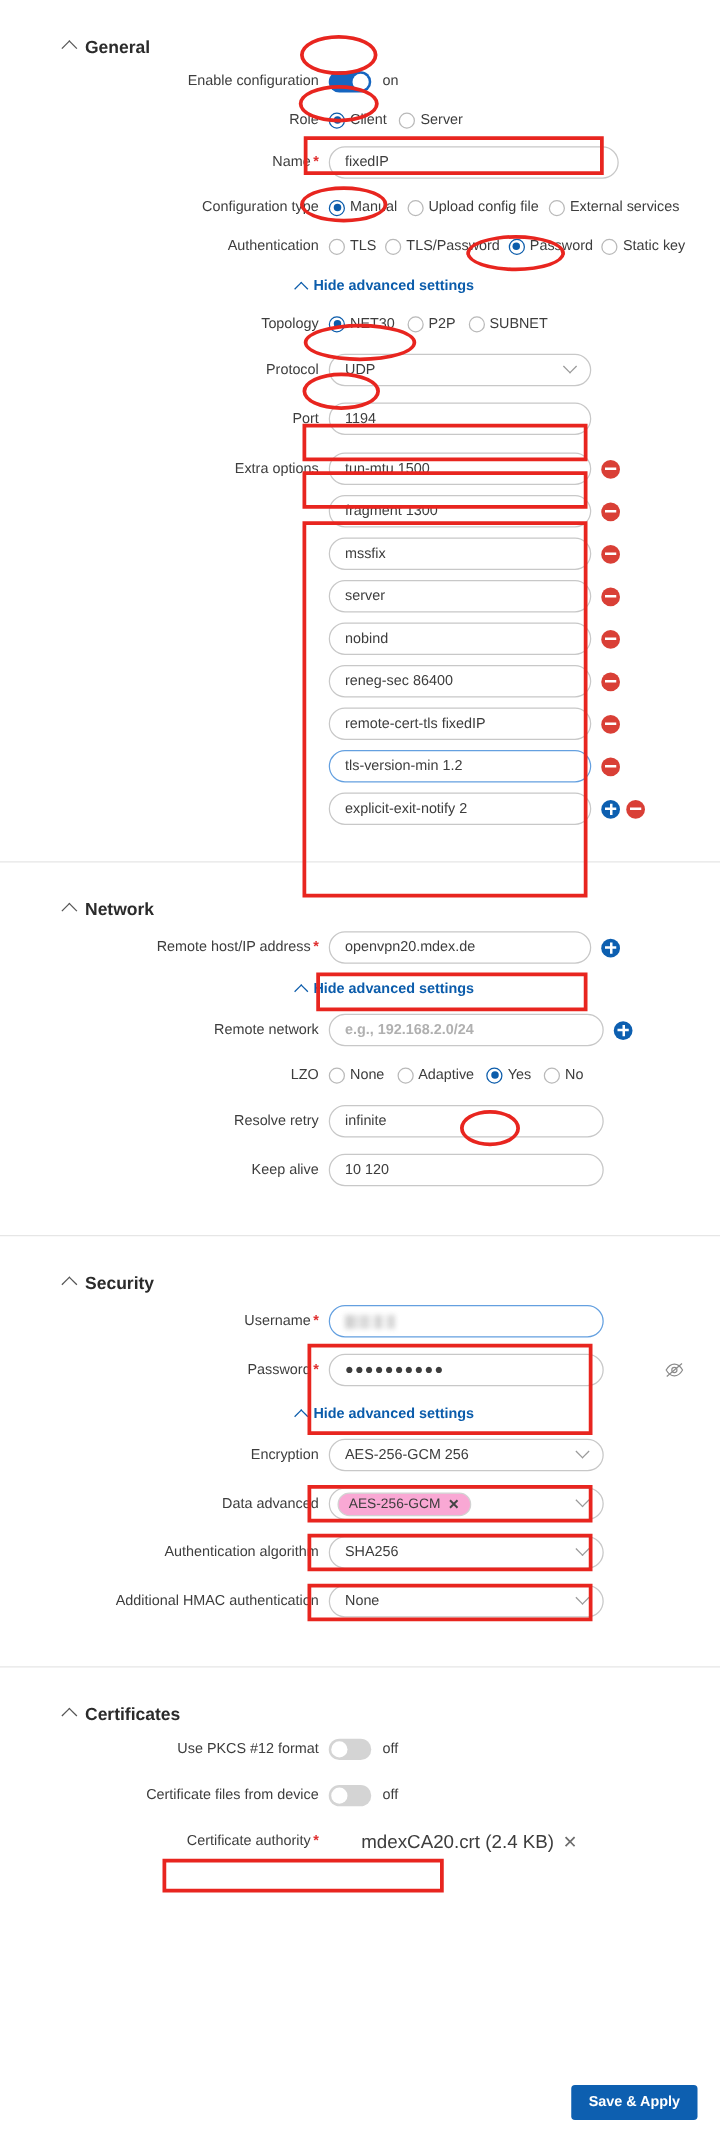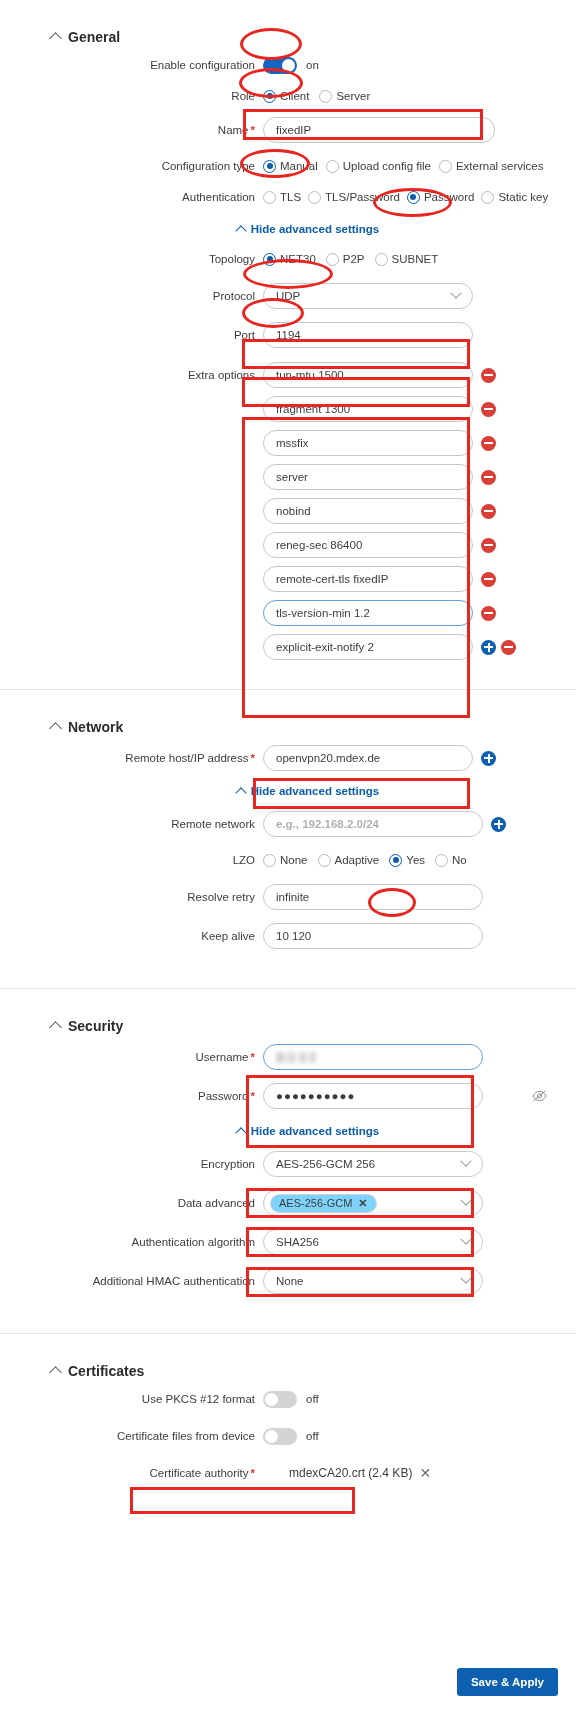--- a/index.html
+++ b/index.html
@@ -83,21 +83,21 @@
     transform: rotate(45deg) translate(-2px,-2px);
   }
 
   
   .chip {
     display: inline-flex;
     align-items: center;
     gap: 6px;
     border: 1px solid #d2d2d2;
     border-radius: 11px;
-    background: #7dd3fc;
+    background: #f9a8d4;
     height: 19px;
     padding: 0 8px;
     font-size: 11px;
     color: #3d3d3d;
   }
   .chip .x { font-size: 11px; font-weight: bold; color: #444; cursor: pointer; }
 
   
   .radios { display: flex; align-items: center; gap: 10px; flex-wrap: nowrap; }
   .radio { display: flex; align-items: center; gap: 4px; font-size: 11.5px; color: #3d3d3d; white-space: nowrap; }
@@ -178,21 +178,21 @@
     width: 2px; height: 9px;
     background: #fff;
   }
 
   
   .extra-stack { display: flex; flex-direction: column; gap: 8px; justify-content: flex-end; }
   .extra-row { display: flex; align-items: center; }
 
   
   .eye { position: absolute; right: 14px; top: 50%; transform: translateY(-50%); }
-  .cert-file { font-size: 12px; color: #3d3d3d; margin-left: 26px; }
+  .cert-file { font-size: 15px; color: #3d3d3d; margin-left: 26px; }
   .cert-x { margin-left: 7px; color: #6b6b6b; font-size: 14px; line-height: 1; cursor: pointer; }
 
   
   .save-btn {
     position: absolute;
     right: 18px;
     bottom: 14px;
     background: #0d5fb0;
     color: #fff;
     font-weight: bold;

